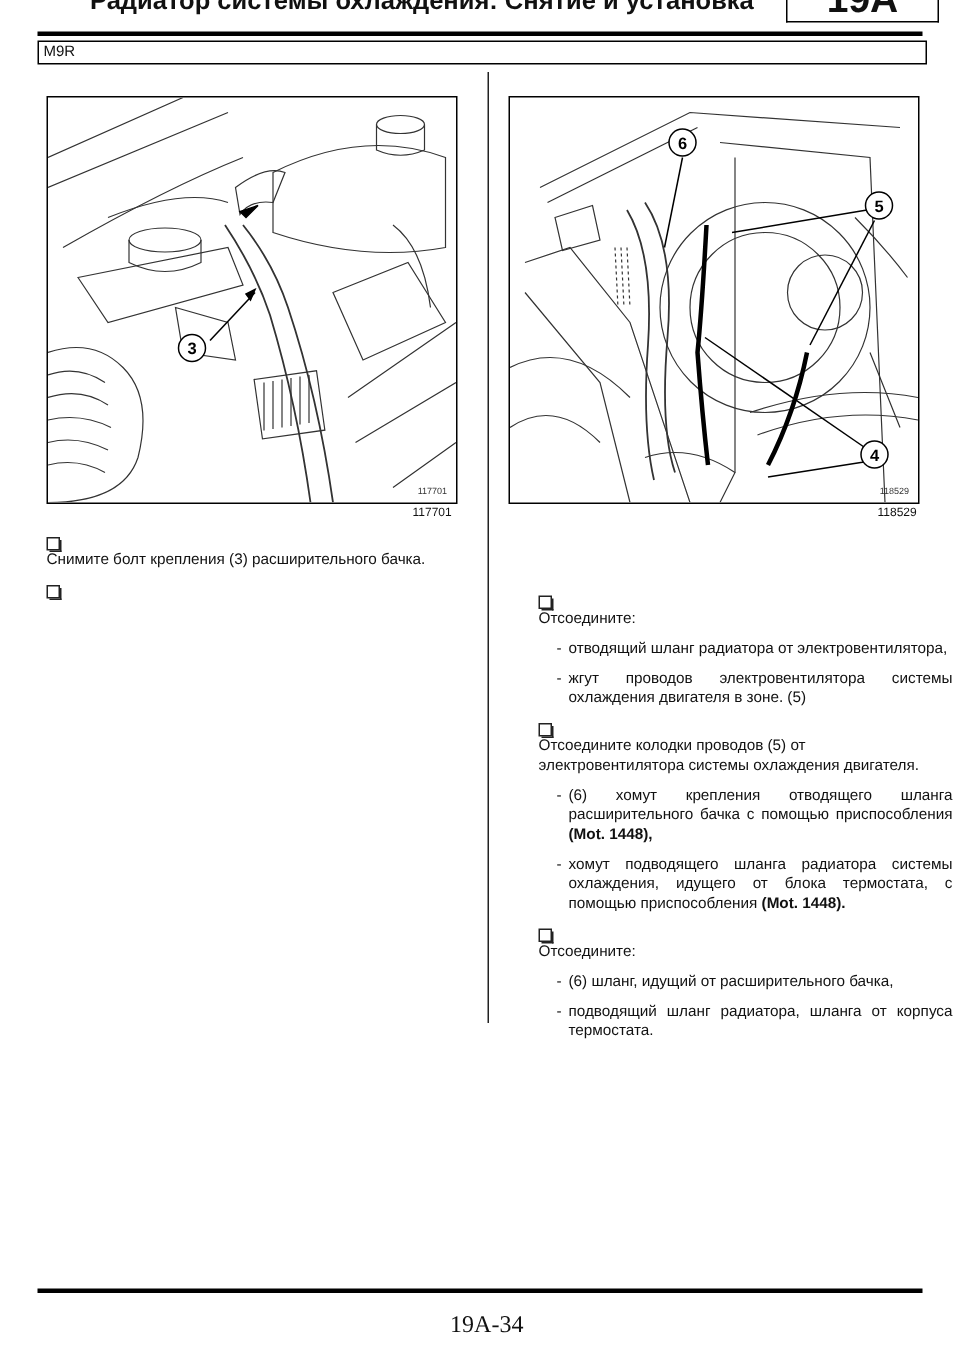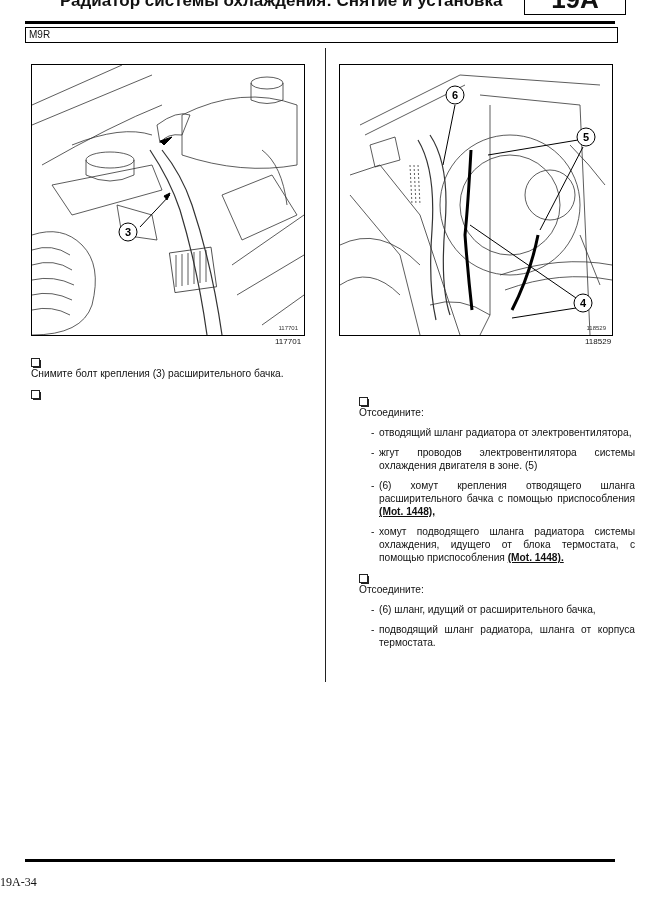--- a/index.html
+++ b/index.html
@@ -11,23 +11,23 @@
   .col-divider { position:absolute; left:325px; top:48px; width:1px; height:634px; background:#222; }
   .figure { position:absolute; width:272px; height:270px; border:1.5px solid #000; background:#fff; overflow:hidden; }
   .fig-num-inner { position:absolute; right:6px; bottom:4px; font-size:6px; color:#333; }
   .fig-num { position:absolute; font-size:8px; }
   .text-block { position:absolute; font-size:10.2px; line-height:13px; }
   .bullet { display:flex; margin-bottom:7px;flex-direction:column; }
   .bullet .box { width:7px; height:7px; border:1px solid #222; margin-top:3px; margin-right:5px; flex:none; position:relative; }
   .bullet .box::after { content:""; position:absolute; right:-2px; bottom:-2px; width:7px; height:7px; border-right:1px solid #222; border-bottom:1px solid #222; }
   .sub { display:flex; margin:0 0 7px 12px; text-align:justify; }
   .sub .dash { flex:none; width:8px; }
-  .page-num { position:absolute; left:0; width:649px; text-align:left; top:875px; font-family:"Liberation Serif", serif; font-size:12px; }
+  .page-num { position:absolute; left:0; width:649px; text-align:center; top:875px; font-family:"Liberation Serif", serif; font-size:16px; }
   svg text { font-family:"Liberation Sans", sans-serif; }
-  b { font-weight:bold;text-decoration:underline; }
+  b { font-weight:bold; }
 </style>
 </head>
 <body>
 
 <div class="title">Радиатор системы охлаждения: Снятие и установка</div>
 <div class="chapter-box"><span>19A</span></div>
 <div class="rule-thick" style="top:21px;"></div>
 <div class="engine-box"><span>M9R</span></div>
 
 <div class="col-divider"></div>
@@ -124,20 +124,24 @@
   </div>
   <div class="sub">
       <span class="dash">-</span>
       <span>отводящий шланг радиатора от электровентилятора,</span>
     </div>
   <div class="sub">
       <span class="dash">-</span>
       <span>жгут проводов электровентилятора системы охлаждения двигателя в зоне. (5)</span>
     </div>
 
+  <div class="bullet">
+    <span class="box"></span>
+    <span>Отсоедините колодки проводов (5) от электровентилятора системы охлаждения двигателя.</span>
+  </div>
 
   <div class="sub">
       <span class="dash">-</span>
       <span><span>(6) хомут крепления отводящего шланга расширительного бачка с помощью приспособления</span> <b>(Mot. 1448),</b></span>
     </div>
   <div class="sub">
       <span class="dash">-</span>
       <span><span>хомут подводящего шланга радиатора системы охлаждения, идущего от блока термостата, с помощью приспособления</span> <b>(Mot. 1448).</b></span>
     </div>
 

